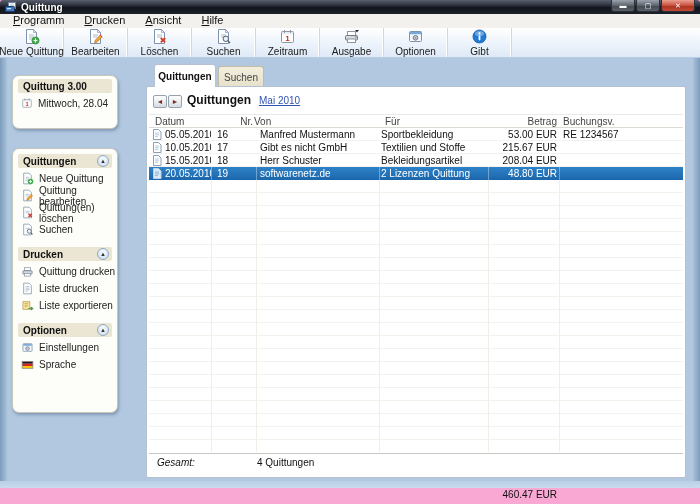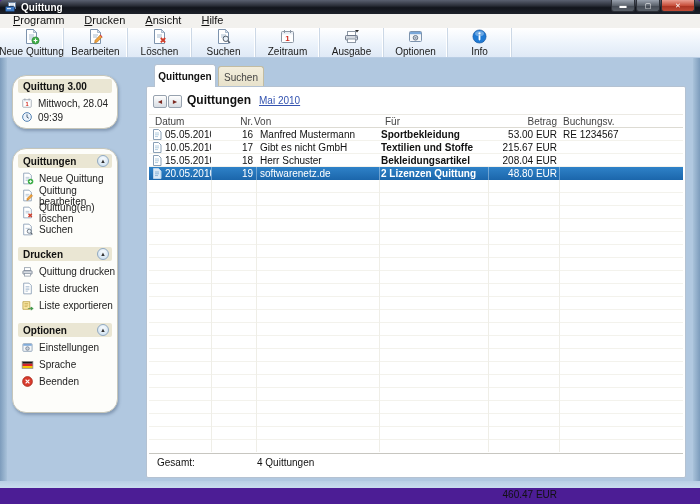--- a/index.html
+++ b/index.html
@@ -1,17 +1,17 @@
 <!DOCTYPE html>
 <html><head>
 <meta charset="utf-8">
 <style>
   html,body{margin:0;padding:0;background:#555;}
   *{box-sizing:border-box;font-family:"Liberation Sans",sans-serif;}
-  #window{position:relative;width:700px;height:504px;background:#4c1d95;overflow:hidden;
+  #window{position:relative;width:700px;height:504px;background:#f9a8d4;overflow:hidden;
           box-shadow:0 0 8px rgba(0,0,0,.6);}
   
   #titlebar{position:absolute;top:0;left:0;right:0;height:14px;
     background:linear-gradient(#5a6070 0%,#2a2e38 40%,#12151c 55%,#1d212a 100%);
     display:flex;align-items:center;padding-left:5px;gap:4px;border-radius:3px 3px 0 0;}
   .title-text{color:#fff;font-size:10px;font-weight:bold;text-shadow:0 1px 2px #000;}
   #wincontrols{position:absolute;right:5px;top:0;display:flex;gap:1px;}
   .winbtn{height:12px;border:1px solid #2c3037;border-top:none;border-radius:0 0 3px 3px;
     display:flex;align-items:center;justify-content:center;color:#fff;font-size:7px;line-height:1;cursor:pointer;}
   .winbtn.min,.winbtn.max{width:24px;background:linear-gradient(#9aa2ae,#5d646e 50%,#454b55 55%,#596069);}
@@ -31,21 +31,21 @@
   
   #body{position:absolute;top:58px;left:0;height:430px;width:700px;background:#b1c8e0;}
   .frame-l{position:absolute;left:0;top:0;bottom:0;width:7px;
     background:linear-gradient(90deg,#7d9cbc,#a9c2da);}
   .frame-r{position:absolute;right:0;top:0;bottom:0;width:7px;
     background:linear-gradient(270deg,#7d9cbc,#a9c2da);}
   .frame-b{position:absolute;left:0;right:0;bottom:0;height:7px;
     background:linear-gradient(#b9cfe5,#c9dcee);}
   
   .card{position:absolute;left:12px;width:106px;background:#fdfdfa;border:1px solid #c6c6ba;
-    border-radius:14px;box-shadow:1px 2px 3px rgba(50,70,100,.35);}
+    border-radius:7px;box-shadow:1px 2px 3px rgba(50,70,100,.35);}
   #card-info{top:17px;height:54px;}
   #card-nav{top:90px;height:265px;padding-top:2px;}
   .card-hdr{margin:3px 5px 2px 5px;background:#eae6d3;border-radius:2px;height:14px;
     font-weight:bold;font-size:10px;color:#111;padding:0 3px 0 5px;
     display:flex;justify-content:space-between;align-items:center;}
   .colbtn{width:12px;height:12px;border-radius:50%;border:1px solid #90a9c1;cursor:pointer;
     background:radial-gradient(circle at 50% 30%,#f7fbfe,#cadded);
     display:flex;align-items:center;justify-content:center;font-size:6px;color:#333;line-height:1;}
   .inforow{display:flex;align-items:center;gap:5px;padding:2px 0 0 8px;font-size:10px;color:#222;}
   .sitem{display:flex;align-items:center;gap:5px;padding:2px 0 2px 8px;font-size:10px;color:#222;
@@ -70,33 +70,33 @@
   
   .thead{position:absolute;left:2px;right:2px;top:27px;height:14px;font-size:10px;color:#444;
     border-top:1px solid #eceae4;border-bottom:1px solid #dddbd3;}
   .thead span{position:absolute;line-height:13px;white-space:nowrap;}
   .row{position:absolute;left:2px;right:2px;height:13px;font-size:10px;color:#111;cursor:pointer;
     box-shadow:inset 0 -1px 0 #f3f2ec;}
   .row span{position:absolute;line-height:13px;white-space:nowrap;overflow:hidden;}
   .row.selected{background:linear-gradient(#2f82c8,#1b66ab);color:#fff;box-shadow:none;}
   .c-icon{left:3px;top:1px;}
   .c-datum{left:16px;width:46px;} .h-datum{left:6px;}
-  .c-nr{left:60px;width:44px;text-align:right;} .h-nr{left:60px;width:44px;text-align:right;}
+  .c-nr{left:68px;width:44px;} .h-nr{left:60px;width:44px;text-align:right;}
   .c-von{left:111px;width:117px;} .h-von{left:105px;}
-  .c-fuer{left:232px;width:105px;font-weight:bold;} .h-fuer{left:236px;}
+  .c-fuer{left:232px;width:105px;} .h-fuer{left:236px;}
   .c-betrag{left:336px;width:72px;text-align:right;} .h-betrag{left:336px;width:72px;text-align:right;}
   .c-buch{left:414px;width:120px;} .h-buch{left:414px;}
   .vsep{position:absolute;top:0;bottom:0;width:1px;background:rgba(255,255,255,.35);}
   #gridarea{position:absolute;left:2px;right:2px;top:93px;height:272px;
     background:repeating-linear-gradient(to bottom,#fff 0 12px,#f3f2ec 12px 13px);}
   .gline{position:absolute;top:0;bottom:0;width:1px;background:#efeee7;}
   #tfoot-line{position:absolute;left:2px;right:2px;top:366px;border-top:1px solid #c7c6c0;}
   .tfoot{position:absolute;left:2px;right:2px;top:369px;height:14px;font-size:10px;color:#111;}
   .tfoot span{position:absolute;line-height:13px;}
-  .f-label{left:8px;} .f-count{left:108px;} .f-total{left:336px;width:72px;text-align:right;margin-top:32px;}
+  .f-label{left:8px;font-style:italic;} .f-count{left:108px;} .f-total{left:336px;width:72px;text-align:right;margin-top:32px;}
   
   #statusbar{position:absolute;left:0;right:0;top:488px;height:16px;background:#f0efec;
     border-top:1px solid #d2d0ca;font-size:10px;color:#111;display:flex;align-items:center;padding-left:5px;}
   svg{display:block;}
 </style>
 </head>
 <body>
 
 <div id="window">
 
@@ -208,21 +208,21 @@
     </div>
     <div class="tbtn">
       <span class="ticon">
         <svg width="17" height="17" viewBox="0 0 17 17">
           <circle cx="8.5" cy="8.5" r="6.6" fill="#1f7ad4" stroke="#15539a" stroke-width="0.6"></circle>
           <ellipse cx="8.5" cy="5.6" rx="4.4" ry="2.6" fill="rgba(255,255,255,.35)"></ellipse>
           <circle cx="8.5" cy="5.4" r="1.1" fill="#fff"></circle>
           <rect x="7.6" y="7.2" width="1.8" height="5.2" rx="0.8" fill="#fff"></rect>
         </svg>
       </span>
-      <span class="tlabel">Info</span>
+      <span class="tlabel">Gibt</span>
     </div>
   </div>
 
   <div id="body">
     <div class="frame-l"></div>
     <div class="frame-r"></div>
     <div class="frame-b"></div>
 
     <div class="card" id="card-info">
       <div class="card-hdr">
@@ -232,29 +232,20 @@
         <span>
           <svg width="12" height="12" viewBox="0 0 17 17">
             <rect x="2.5" y="3.5" width="12" height="11" rx="1" fill="#fff" stroke="#8c97a4"></rect>
             <rect x="3" y="4" width="11" height="2.4" fill="#e9eef4"></rect>
             <path d="M5.5 2v3M11.5 2v3" stroke="#8c97a4"></path>
             <text x="8.5" y="12.6" font-size="8" font-weight="bold" fill="#d22a1e" text-anchor="middle">1</text>
           </svg>
         </span>
         <span>Mittwoch, 28.04</span>
       </div>
-      <div class="inforow">
-        <span>
-          <svg width="12" height="12" viewBox="0 0 17 17">
-            <circle cx="8.5" cy="8.5" r="6.2" fill="#eaf2fb" stroke="#3a6ea5" stroke-width="1.2"></circle>
-            <path d="M8.5 4.8v3.9l2.6 1.6" stroke="#223a55" fill="none" stroke-width="1.1"></path>
-          </svg>
-        </span>
-        <span>09:39</span>
-      </div>
     </div>
 
     <div class="card" id="card-nav">
       <div class="card-hdr">
         <span>Quittungen</span>
         <span class="colbtn">▲</span>
       </div>
       <div class="sitem">
         <span>
           <svg width="13" height="13" viewBox="0 0 17 17">
@@ -351,29 +342,20 @@
       <div class="sitem">
         <span>
           <svg width="13" height="13" viewBox="0 0 17 17">
             <rect x="1.5" y="4.5" width="14" height="3" fill="#1a1a1a"></rect>
             <rect x="1.5" y="7.5" width="14" height="3" fill="#d8252a"></rect>
             <rect x="1.5" y="10.5" width="14" height="3" fill="#f7c500"></rect>
             <rect x="1.5" y="4.5" width="14" height="9" fill="none" stroke="#888"></rect>
           </svg>
         </span>
         <span>Sprache</span>
-      </div>
-      <div class="sitem">
-        <span>
-          <svg width="13" height="13" viewBox="0 0 17 17">
-            <circle cx="8.5" cy="8.5" r="6.4" fill="#d93b2d" stroke="#a32617"></circle>
-            <path d="M6 6l5 5M11 6l-5 5" stroke="#fff" stroke-width="1.6"></path>
-          </svg>
-        </span>
-        <span>Beenden</span>
       </div>
     </div>
 
     <div class="tab" id="tab-quittungen">
       <span>Quittungen</span>
     </div>
     <div class="tab" id="tab-suchen">
       <span>Suchen</span>
     </div>
 

